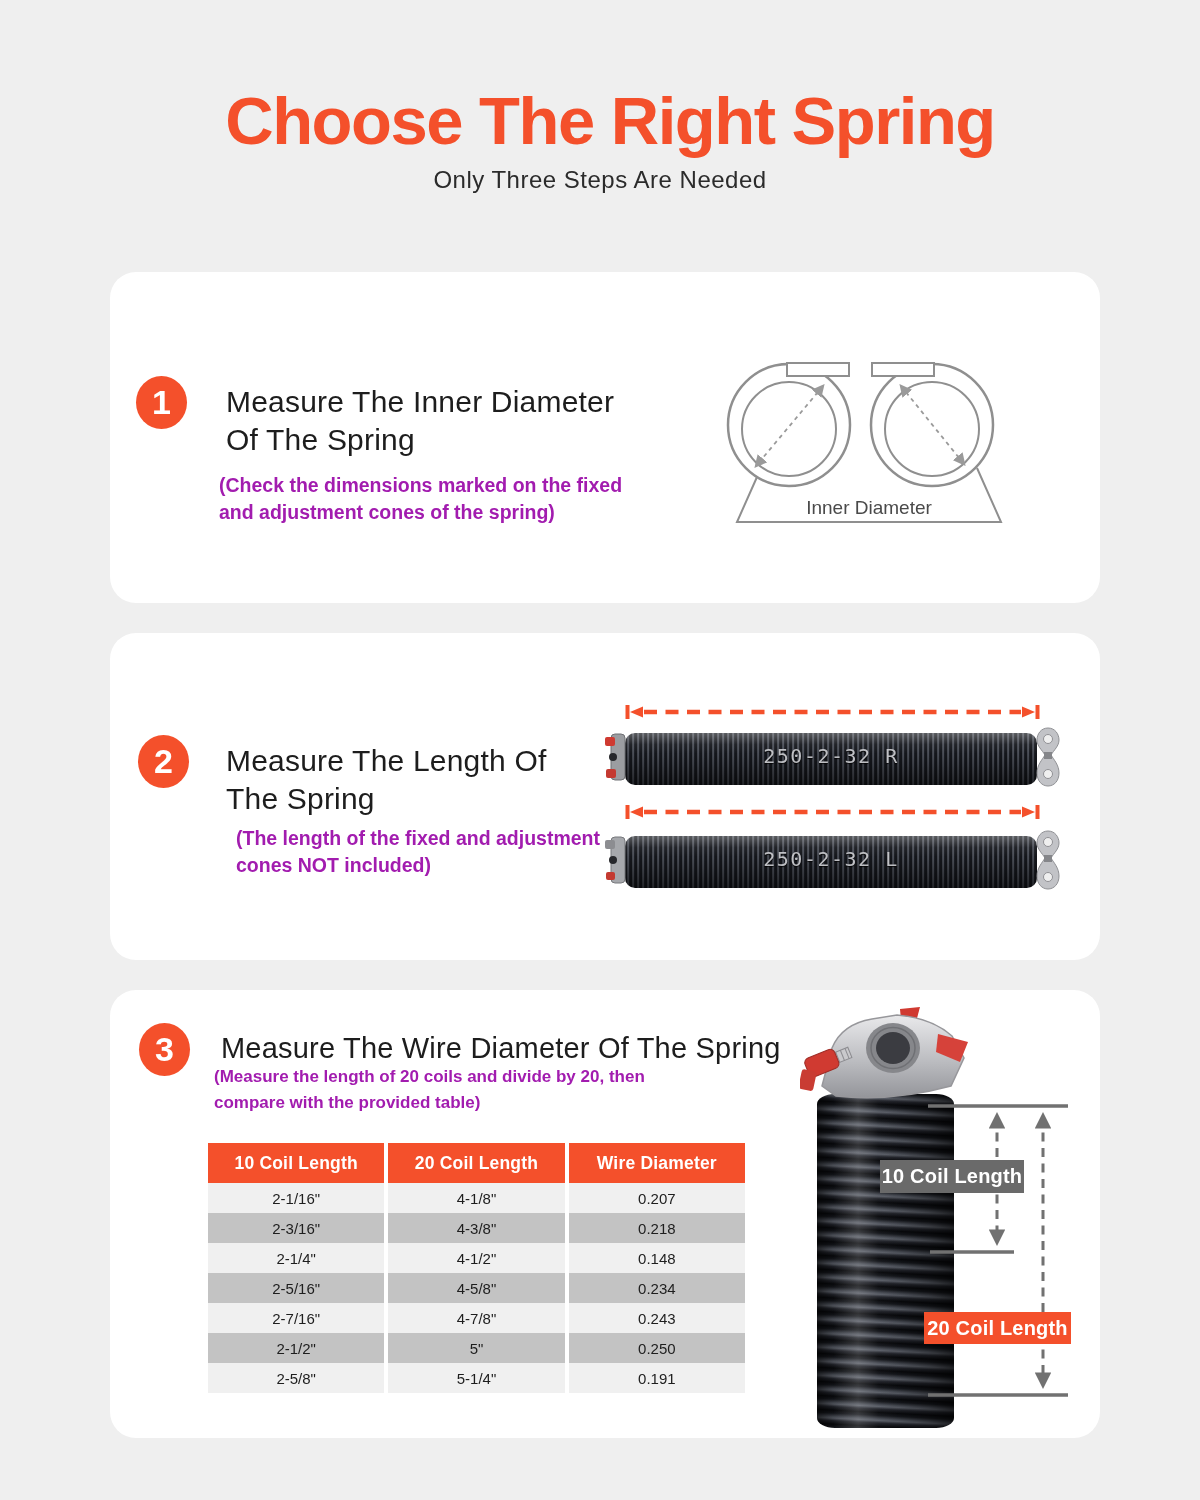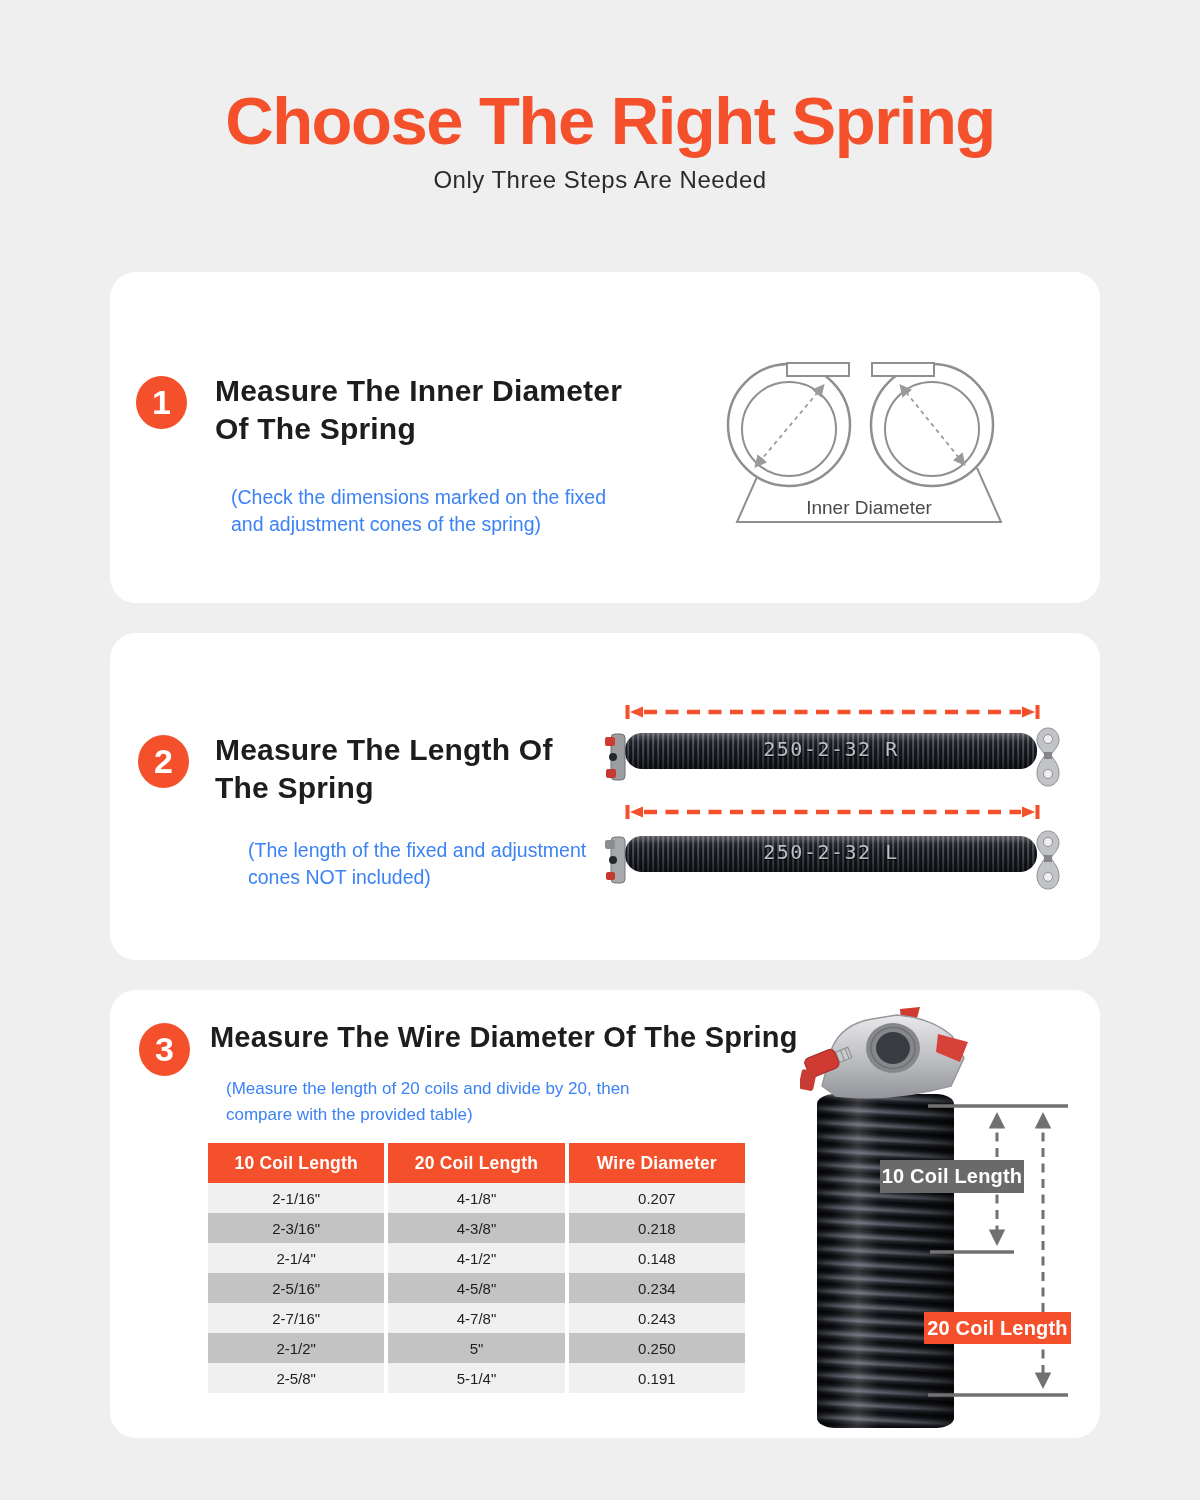--- a/index.html
+++ b/index.html
@@ -22,42 +22,42 @@
   .c2{top:633px;height:327px;}
   .c3{top:990px;height:448px;}
   .badge{
     position:absolute;width:51px;height:53px;border-radius:50%;background:#f4502b;
     color:#fff;font-size:34px;font-weight:700;display:flex;align-items:center;justify-content:center;
   }
   .c1 .badge{left:26px;top:104px;}
   .c2 .badge{left:28px;top:102px;}
   .c3 .badge{left:29px;top:33px;}
   .step-title{
-    position:absolute;margin:0;white-space:pre-line;
-    font-size:30px;line-height:38px;font-weight:700;color:#1d1d1d;letter-spacing:.2px;
+    position:absolute;margin:11px;white-space:pre-line;
+    font-size:30px;line-height:38px;font-weight:400;color:#1d1d1d;letter-spacing:.2px;
   }
   .c1 .step-title{left:105px;top:100px;}
   .c2 .step-title{left:105px;top:98px;}
   .c3 .step-title{left:100px;top:28px;font-size:29px;}
   .step-note{
-    position:absolute;margin:16px;white-space:pre-line;
-    font-size:19.5px;line-height:27px;font-weight:400;color:#3b82f6;
+    position:absolute;margin:4px;white-space:pre-line;
+    font-size:19.5px;line-height:27px;font-weight:700;color:#a21caf;
   }
   .c1 .step-note{left:105px;top:196px;}
   .c2 .step-note{left:122px;top:188px;}
   .c3 .step-note{left:100px;top:70px;font-size:17px;line-height:26px;}
 
   
   .id-diagram{position:absolute;left:613px;top:84px;}
 
   
   .sarrow{position:absolute;left:515px;width:415px;height:16px;}
   .a1{top:71px;} .a2{top:171px;}
   .spring{
-    position:absolute;left:515px;width:412px;height:36px;border-radius:17px;
+    position:absolute;left:515px;width:412px;height:52px;border-radius:10px;
     background:
       linear-gradient(180deg, rgba(255,255,255,.30) 0%, rgba(255,255,255,.06) 22%, rgba(0,0,0,0) 40%, rgba(0,0,0,.28) 72%, rgba(0,0,0,.52) 100%),
       repeating-linear-gradient(90deg, #14161b 0px, #14161b 2px, #4a4e57 2.6px, #50545d 3.4px, #20232a 4.2px, #14161b 5px);
   }
   .s1{top:100px;} .s2{top:203px;}
   .spring-label{
     position:absolute;left:0;width:100%;top:45%;transform:translateY(-50%);
     text-align:center;font-family:"DejaVu Sans Mono", monospace;
     font-size:20px;letter-spacing:1.5px;color:#cbccd0;opacity:.92;
     text-shadow:0 1px 1px rgba(0,0,0,.9);

